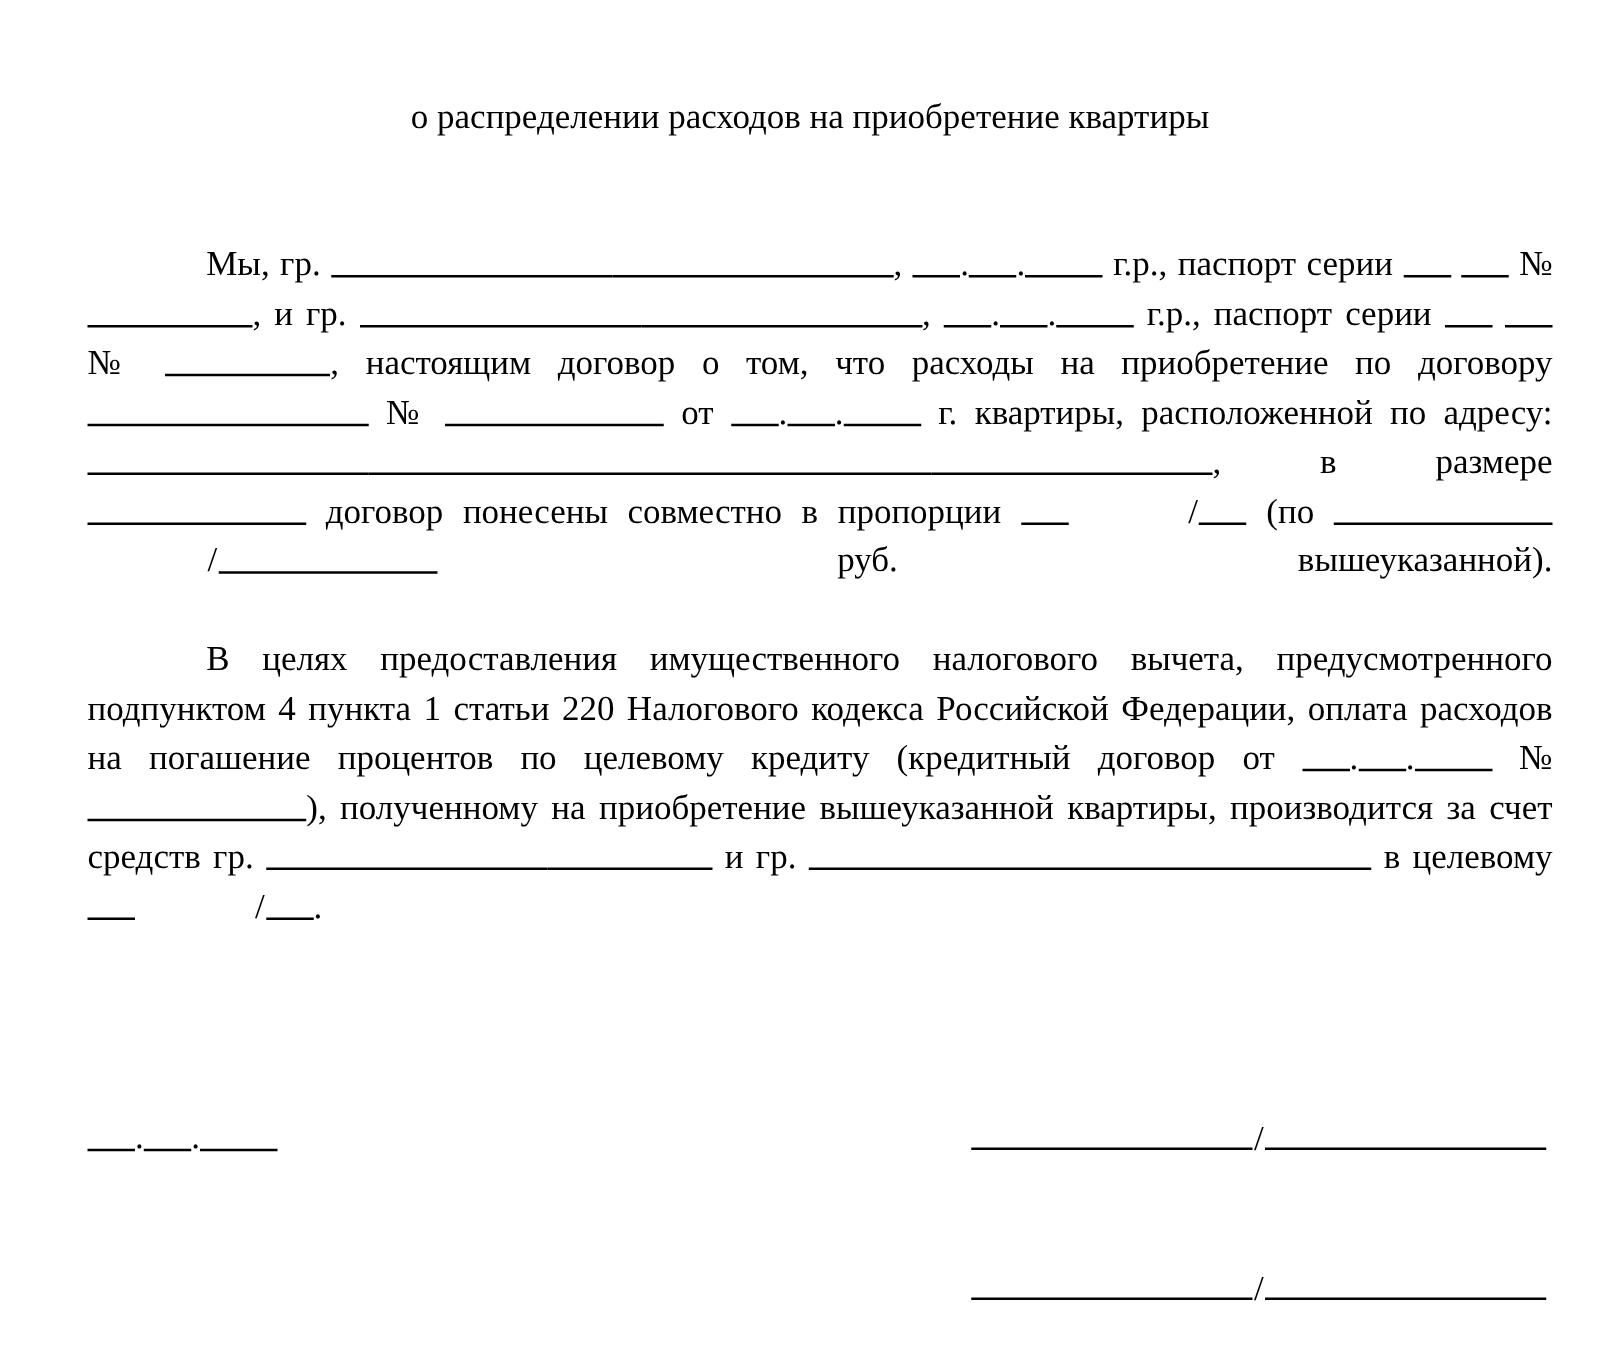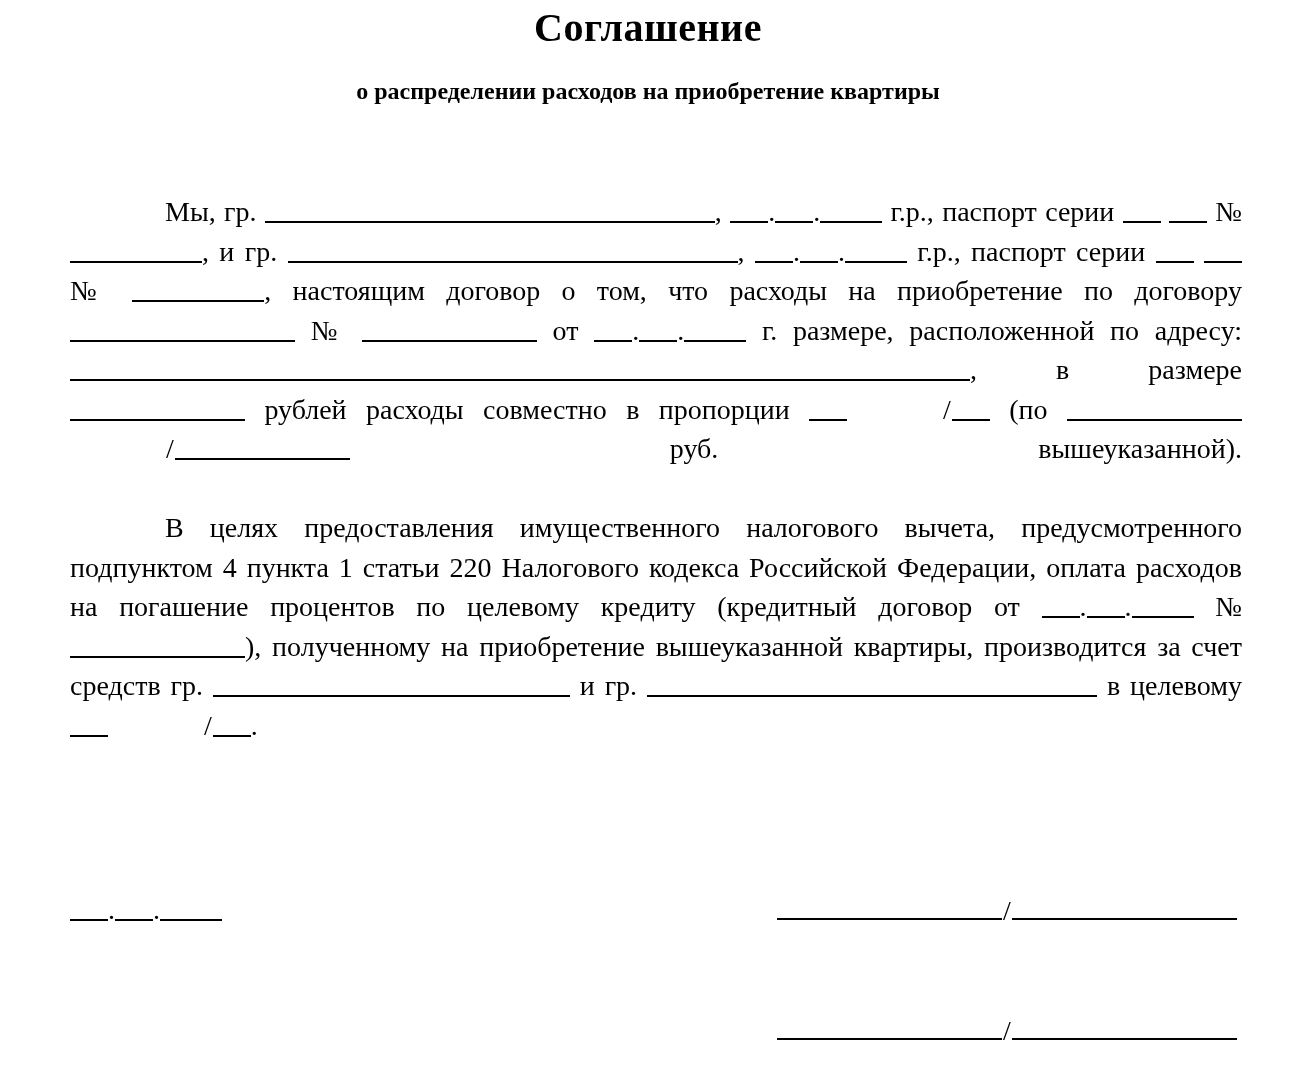--- a/index.html
+++ b/index.html
@@ -30,22 +30,22 @@
     font-weight: bold;
     letter-spacing: 0.5px;
     line-height: 1.1;
   }
   .doc-subtitle {
     position: absolute;
     top: 78px;
     left: 0;
     width: 1296px;
     text-align: center;
-    font-size: 24px;
-    font-weight: bold;
+    font-size: 28px;
+    font-weight: normal;
     line-height: 1.15;
   }
 
   
   .body-block {
     position: absolute;
     top: 192px;
     left: 70px;
     width: 1172px;
     font-size: 28px;
@@ -112,21 +112,20 @@
     vertical-align: baseline;
   }
   .sig-w { width: 225px; }
   .sig-slash { display: inline-block; width: 10px; text-align: center; }
 </style>
 </head>
 <body>
 
 <div class="page">
 
-  <div class="doc-title">Соглашение</div>
 
   <div class="doc-subtitle">о распределении расходов на приобретение квартиры</div>
 
   <div class="body-block">
 
     <p class="para indent">
       <span>Мы, гр.</span>
       <span class="blank b-xxl"></span><span class="blank b-xxl"></span><span>,</span>
       <span class="nobr"><span class="blank b-xs"></span><span>.</span><span class="blank b-xs"></span><span>.</span><span class="blank b-s"></span></span>
       <span>г.р., паспорт серии</span>
@@ -139,24 +138,24 @@
       <span>г.р., паспорт серии</span>
       <span class="blank b-xs"></span>
       <span class="blank b-xs"></span>
       <span>№</span>
       <span class="blank b-l"></span><span>, настоящим договор о том, что расходы на приобретение по договору</span>
       <span class="blank b-xxl"></span>
       <span>№</span>
       <span class="blank b-xl"></span>
       <span>от</span>
       <span class="nobr"><span class="blank b-xs"></span><span>.</span><span class="blank b-xs"></span><span>.</span><span class="blank b-s"></span></span>
-      <span>г. размере, расположенной по адресу:</span>
+      <span>г. квартиры, расположенной по адресу:</span>
       <span class="blank b-xxl"></span><span class="blank b-xxl"></span><span class="blank b-xxl"></span><span class="blank b-xxl"></span><span>, в размере</span>
       <span class="blank b-xl"></span>
-      <span>рублей расходы совместно в пропорции</span>
+      <span>договор понесены совместно в пропорции</span>
       <span class="nobr"><span class="blank b-xs"></span><span class="slash">/</span><span class="blank b-xs"></span></span>
       <span>(по</span>
       <span class="blank b-xl"></span><span class="slash">/</span><span class="blank b-xl"></span>
       <span>руб. вышеуказанной).</span>
     </p>
 
     <p class="para indent">
       <span>В целях предоставления имущественного налогового вычета, предусмотренного подпунктом 4 пункта 1 статьи 220 Налогового кодекса Российской Федерации, оплата расходов на погашение процентов по целевому кредиту (кредитный договор от</span>
       <span class="nobr"><span class="blank b-xs"></span><span>.</span><span class="blank b-xs"></span><span>.</span><span class="blank b-s"></span></span>
       <span>№</span>

